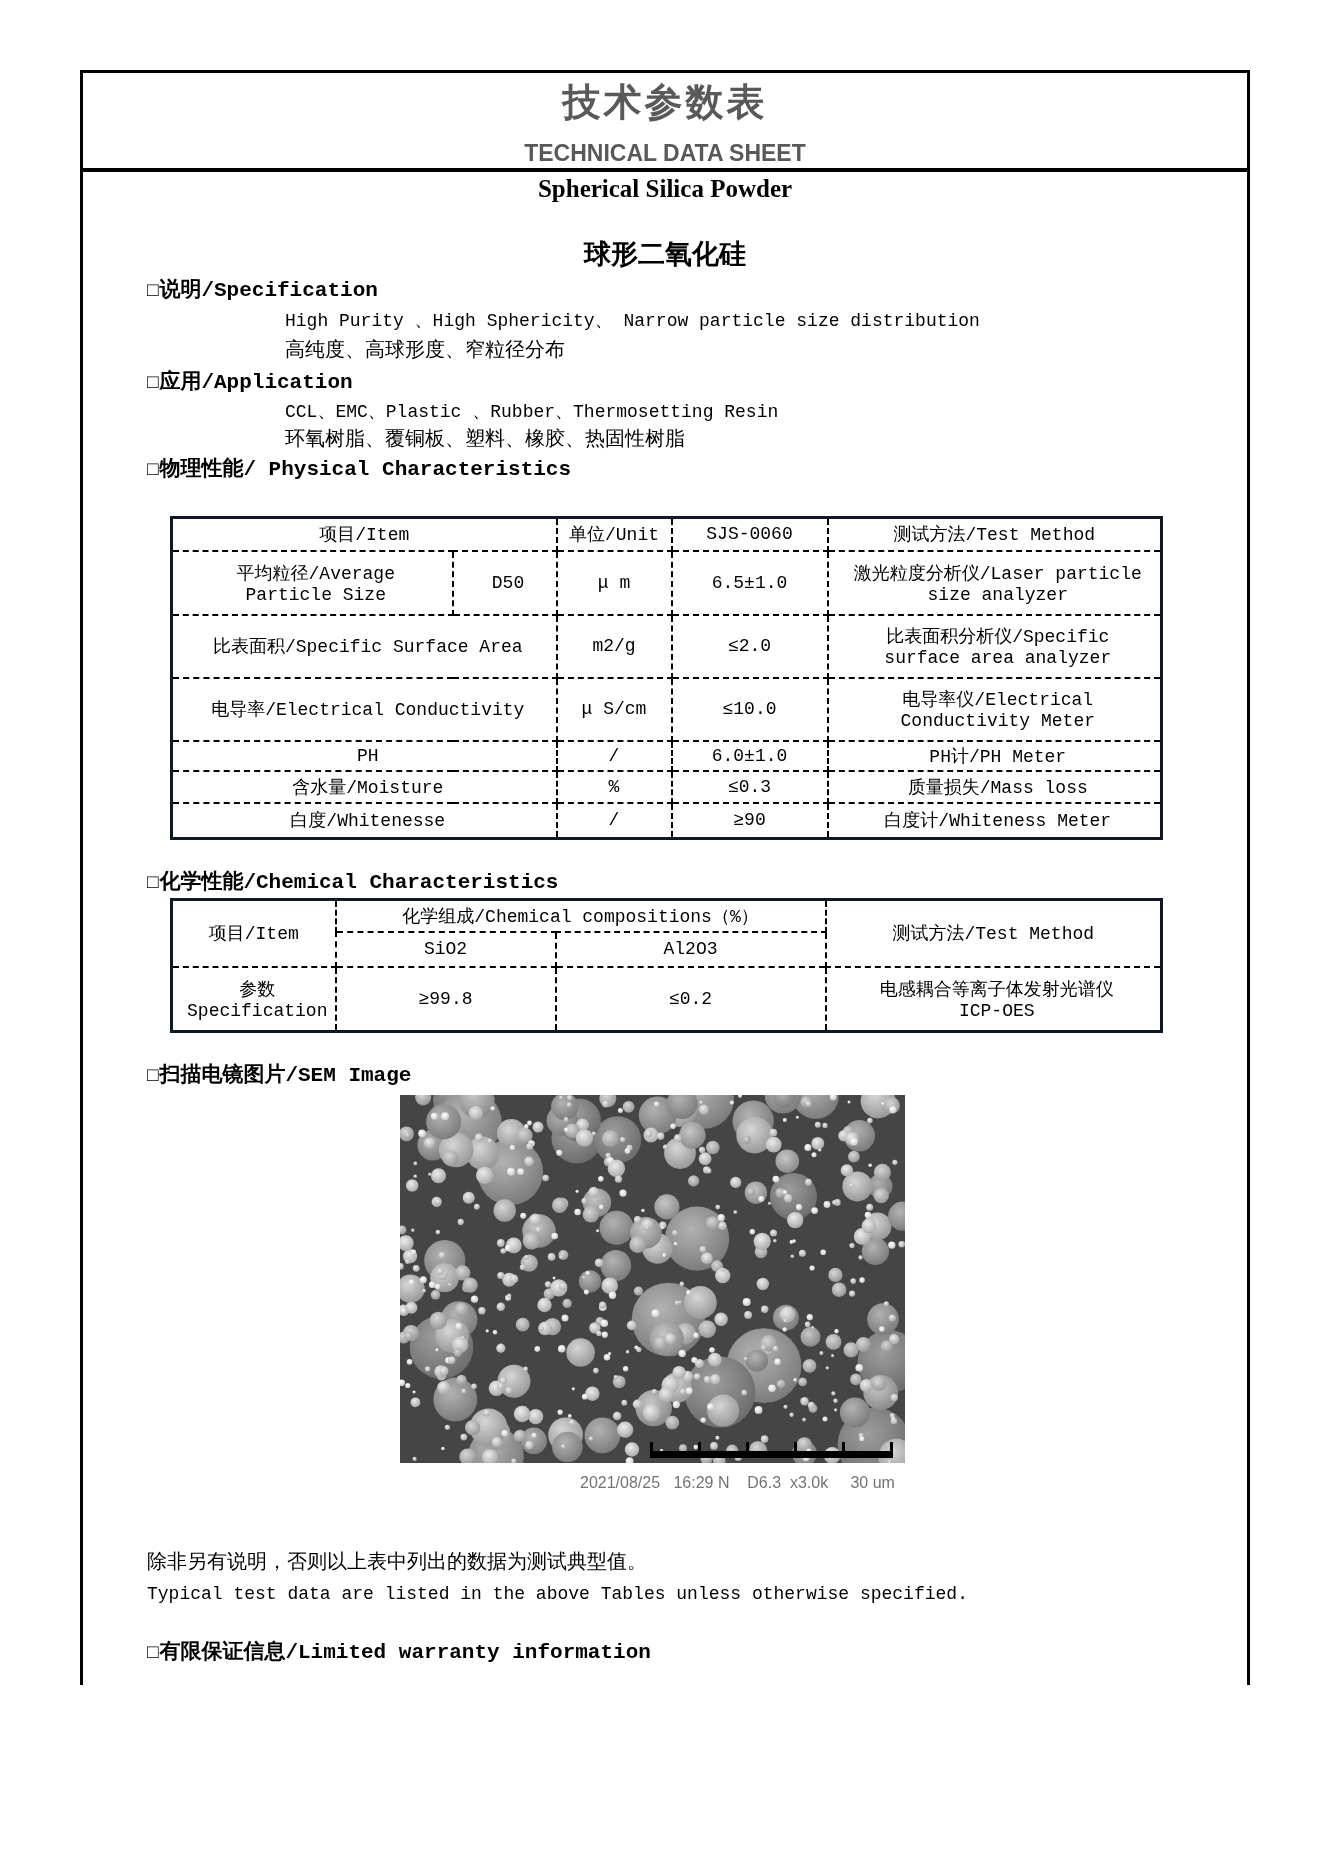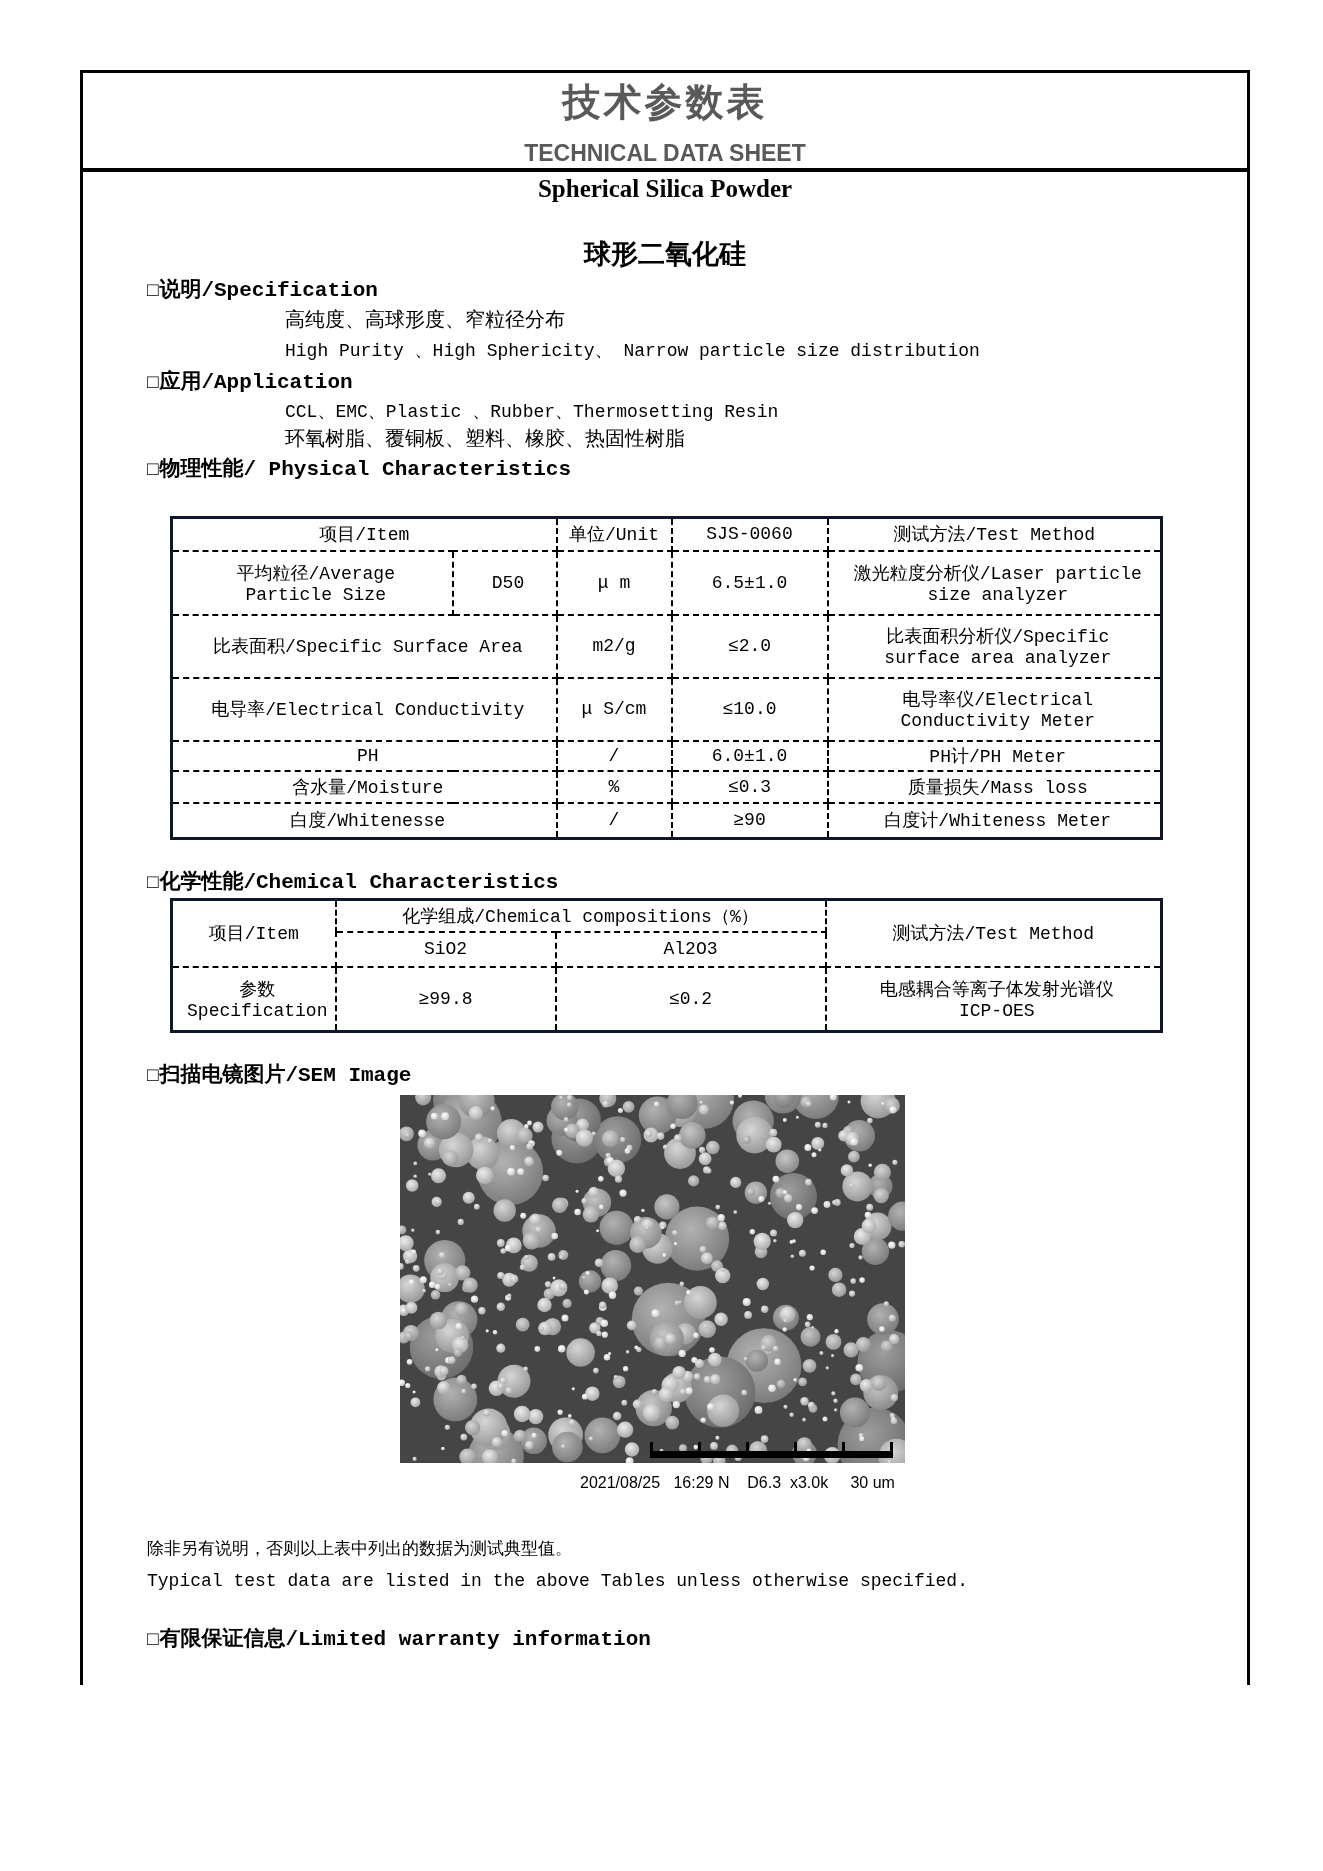--- a/index.html
+++ b/index.html
@@ -45,44 +45,44 @@
   .tbl .l{text-align:center;padding-left:7px;}
   .tbl .c{text-align:center;}
   .pre{white-space:pre-line;}
   .phys{margin-top:31px;}
   .chem{margin-top:0;}
   .h-chem{margin-top:28px;}
   .h-sem{margin-top:28px;}
   .sem-wrap{margin-top:4px;margin-left:253px;width:505px;}
   .sem-caption{
     margin-top:4px;margin-left:180px;font-family:"Liberation Sans",sans-serif;
-    font-size:16px;color:#000000;white-space:pre;line-height:22px;
+    font-size:16px;color:#737373;white-space:pre;line-height:22px;
   }
-  .note-cn{margin-top:41px;font-size:17px;line-height:30px;}
+  .note-cn{margin-top:54px;font-size:20px;line-height:30px;}
   .note-en{font-size:18px;line-height:32px;}
   .h-warranty{margin-top:28px;}
 </style>
 </head>
 <body>
 
 <div class="frame">
 
   <div class="frame-header">
     <div class="title-cn">技术参数表</div>
     <div class="title-en">TECHNICAL DATA SHEET</div>
   </div>
 
   <div class="content">
 
     <div class="center-block product-en">Spherical Silica Powder</div>
     <div class="center-block product-cn">球形二氧化硅</div>
 
     <div class="sec-heading mt4"><span class="bullet">□</span><span>说明/Specification</span></div>
+    <div class="indent lh30" style="font-size:18px;">High Purity 、High Sphericity、 Narrow particle size distribution</div>
     <div class="indent lh30">高纯度、高球形度、窄粒径分布</div>
-    <div class="indent lh30" style="font-size:18px;">High Purity 、High Sphericity、 Narrow particle size distribution</div>
 
     <div class="sec-heading mt2"><span class="bullet">□</span><span>应用/Application</span></div>
     <div class="indent lh28" style="font-size:18px;">CCL、EMC、Plastic 、Rubber、Thermosetting Resin</div>
     <div class="indent lh28">环氧树脂、覆铜板、塑料、橡胶、热固性树脂</div>
 
     <div class="sec-heading mt1"><span class="bullet">□</span><span>物理性能/ Physical Characteristics</span></div>
 
     <table class="tbl phys">
       <colgroup>
         <col style="width:281px">

